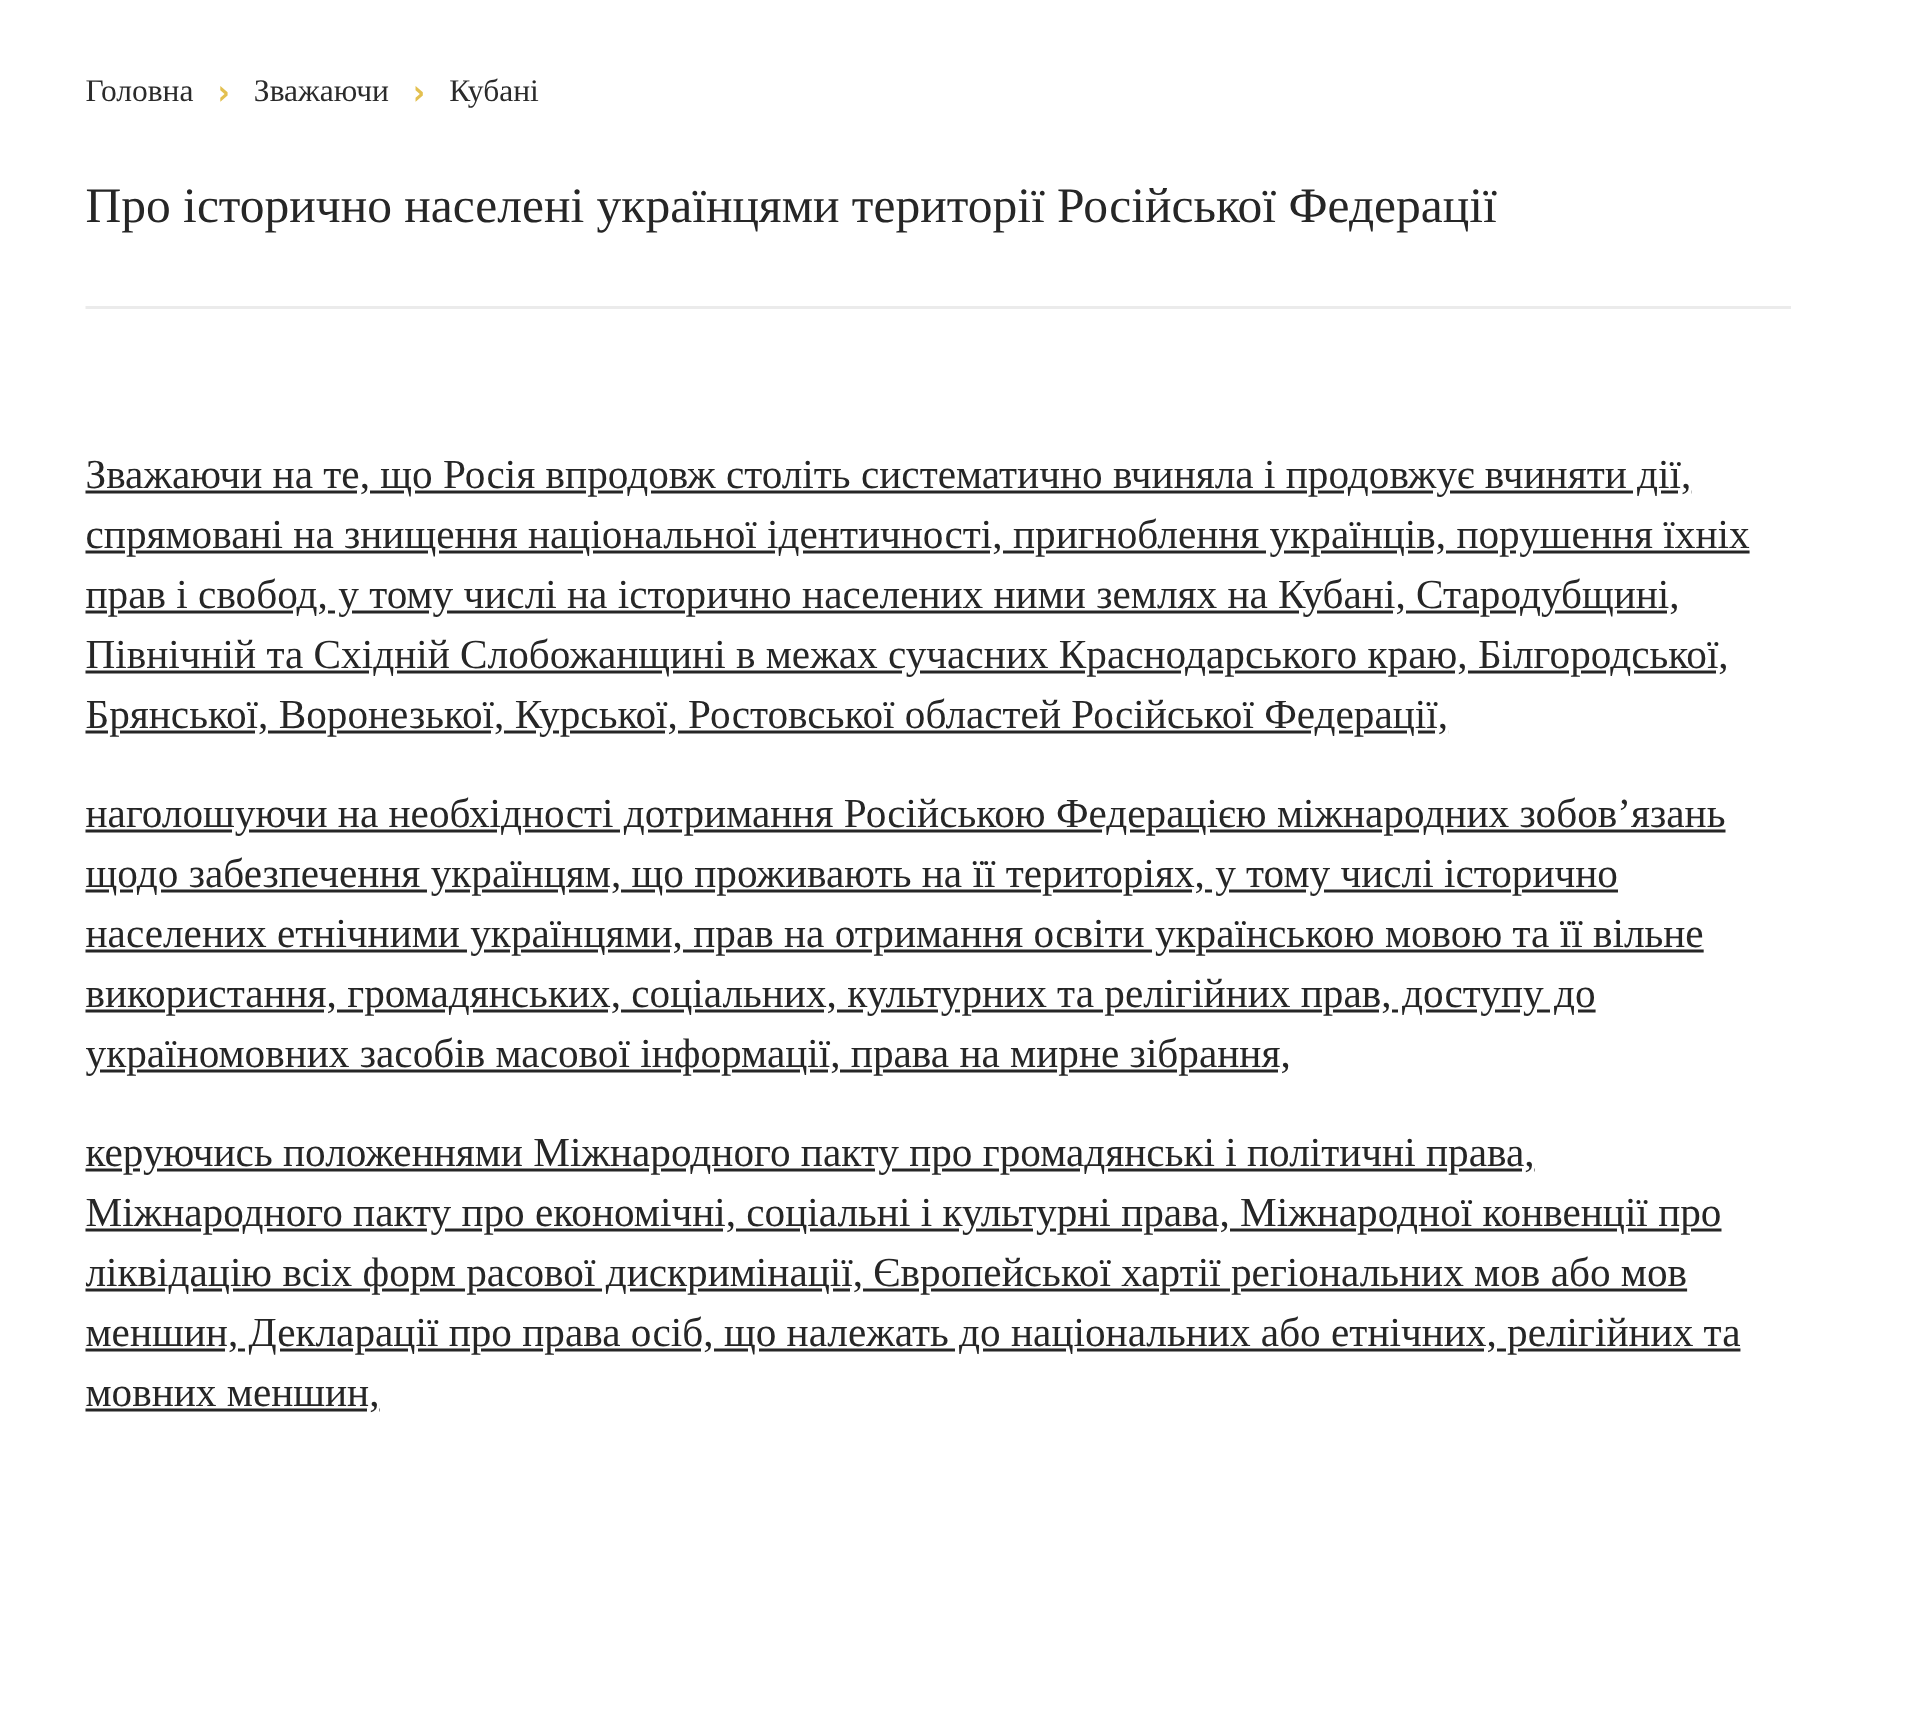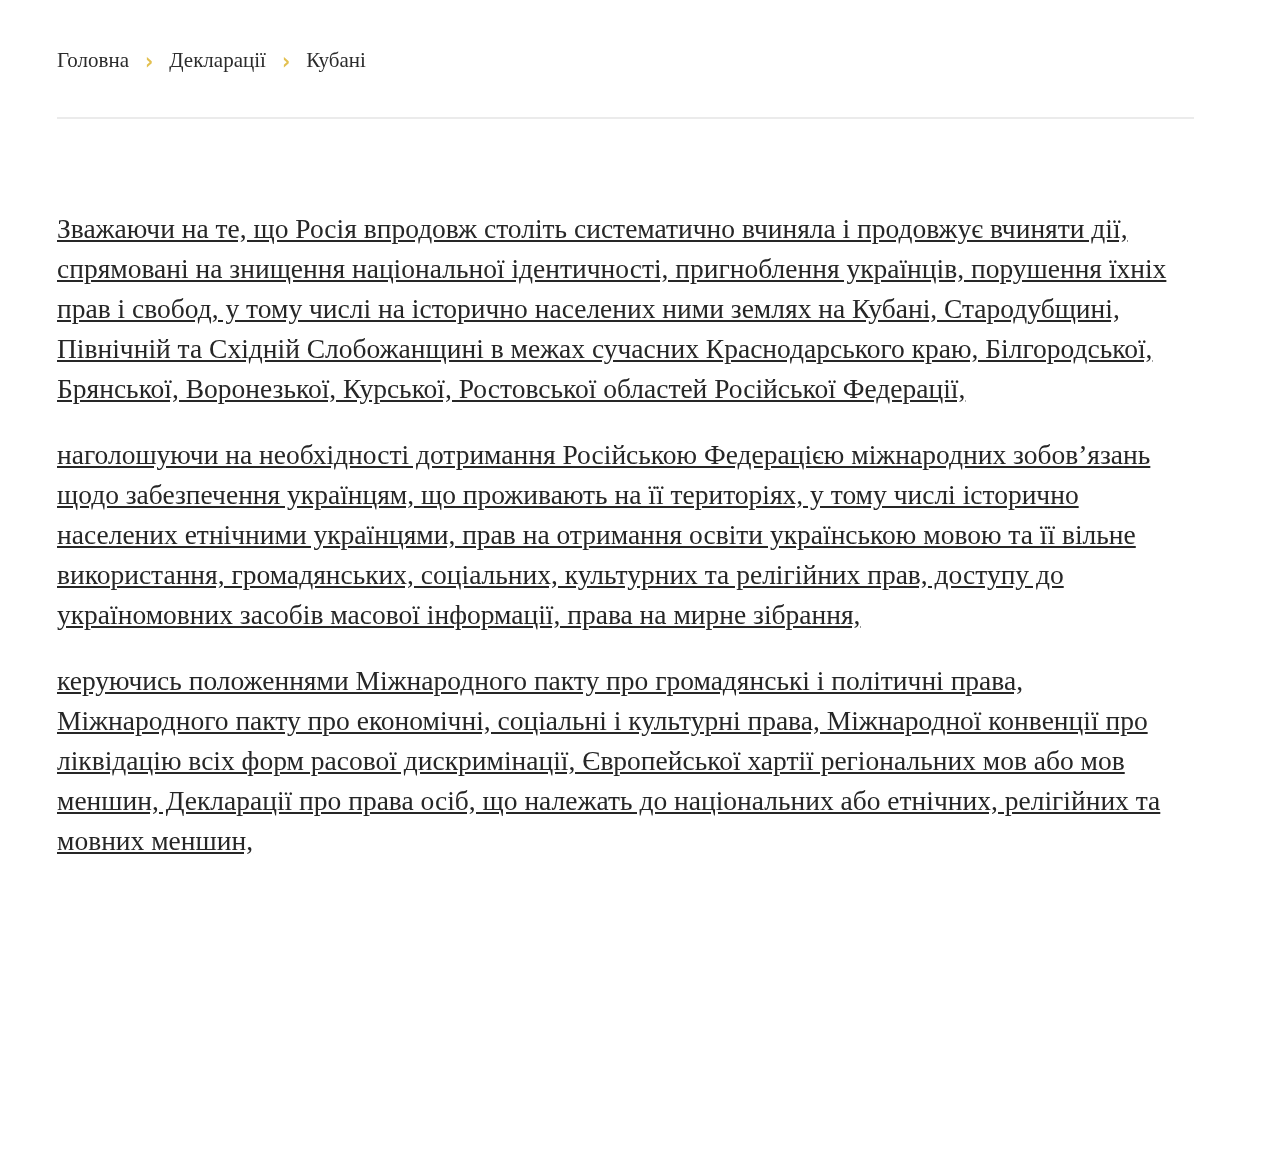--- a/index.html
+++ b/index.html
@@ -73,26 +73,27 @@
   }
 </style>
 </head>
 <body>
 
 <div class="page">
 
   <nav class="breadcrumb">
     <a class="crumb">Головна</a>
     <span class="sep">›</span>
-    <a class="crumb">Декларації</a>
+    <a class="crumb">Зважаючи</a>
     <span class="sep">›</span>
     <a class="crumb">Кубані</a>
   </nav>
 
 
+  <h2 class="doc-subtitle">Про історично населені українцями території Російської Федерації</h2>
 
   <hr class="divider">
 
   <div class="doc-body">
     <p>Зважаючи на те, що Росія впродовж століть систематично вчиняла і продовжує вчиняти дії, спрямовані на знищення національної ідентичності, пригноблення українців, порушення їхніх прав і свобод, у тому числі на історично населених ними землях на Кубані, Стародубщині, Північній та Східній Слобожанщині в межах сучасних Краснодарського краю, Білгородської, Брянської, Воронезької, Курської, Ростовської областей Російської Федерації,</p>
     <p>наголошуючи на необхідності дотримання Російською Федерацією міжнародних зобов’язань щодо забезпечення українцям, що проживають на її територіях, у тому числі історично населених етнічними українцями, прав на отримання освіти українською мовою та її вільне використання, громадянських, соціальних, культурних та релігійних прав, доступу до україномовних засобів масової інформації, права на мирне зібрання,</p>
     <p>керуючись положеннями Міжнародного пакту про громадянські і політичні права, Міжнародного пакту про економічні, соціальні і культурні права, Міжнародної конвенції про ліквідацію всіх форм расової дискримінації, Європейської хартії регіональних мов або мов меншин, Декларації про права осіб, що належать до національних або етнічних, релігійних та мовних меншин,</p>
   </div>
 
 </div>

